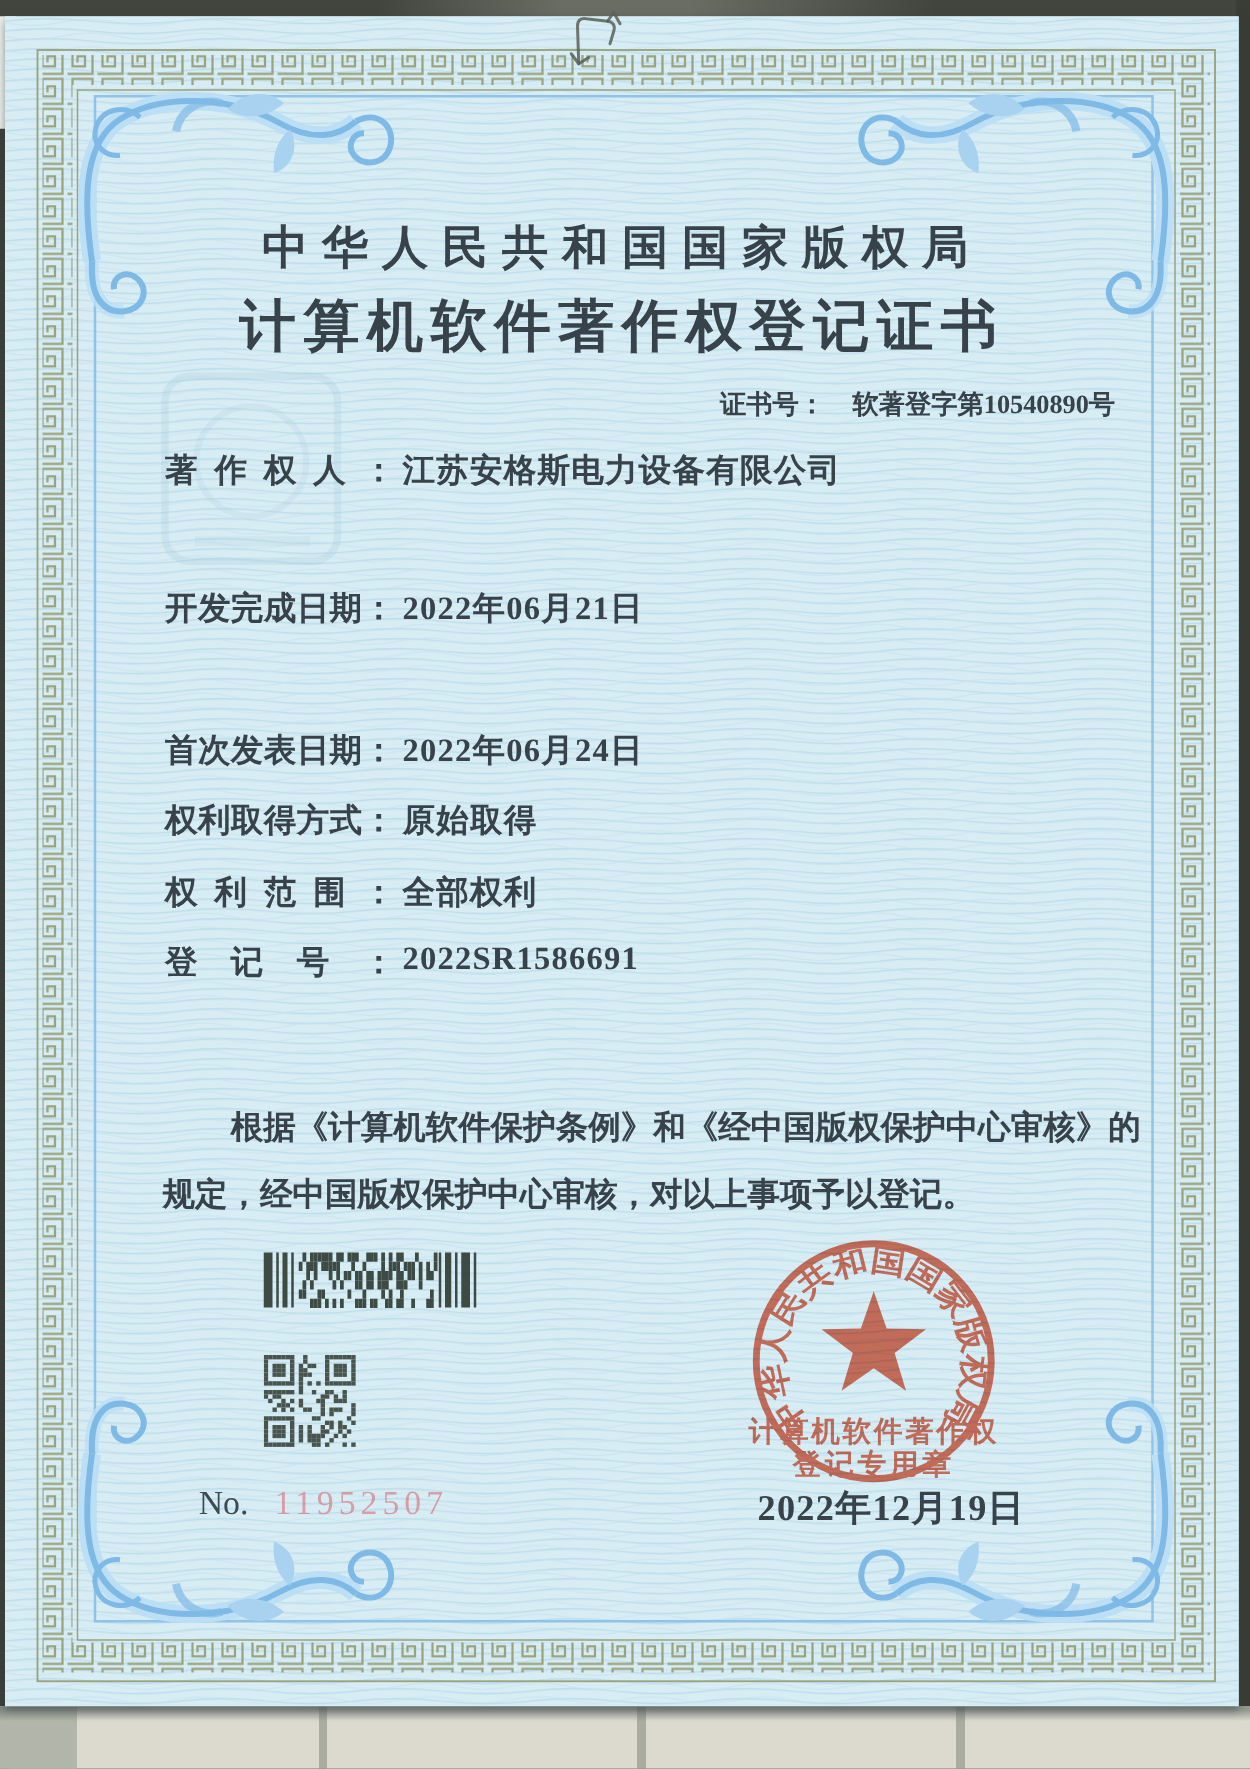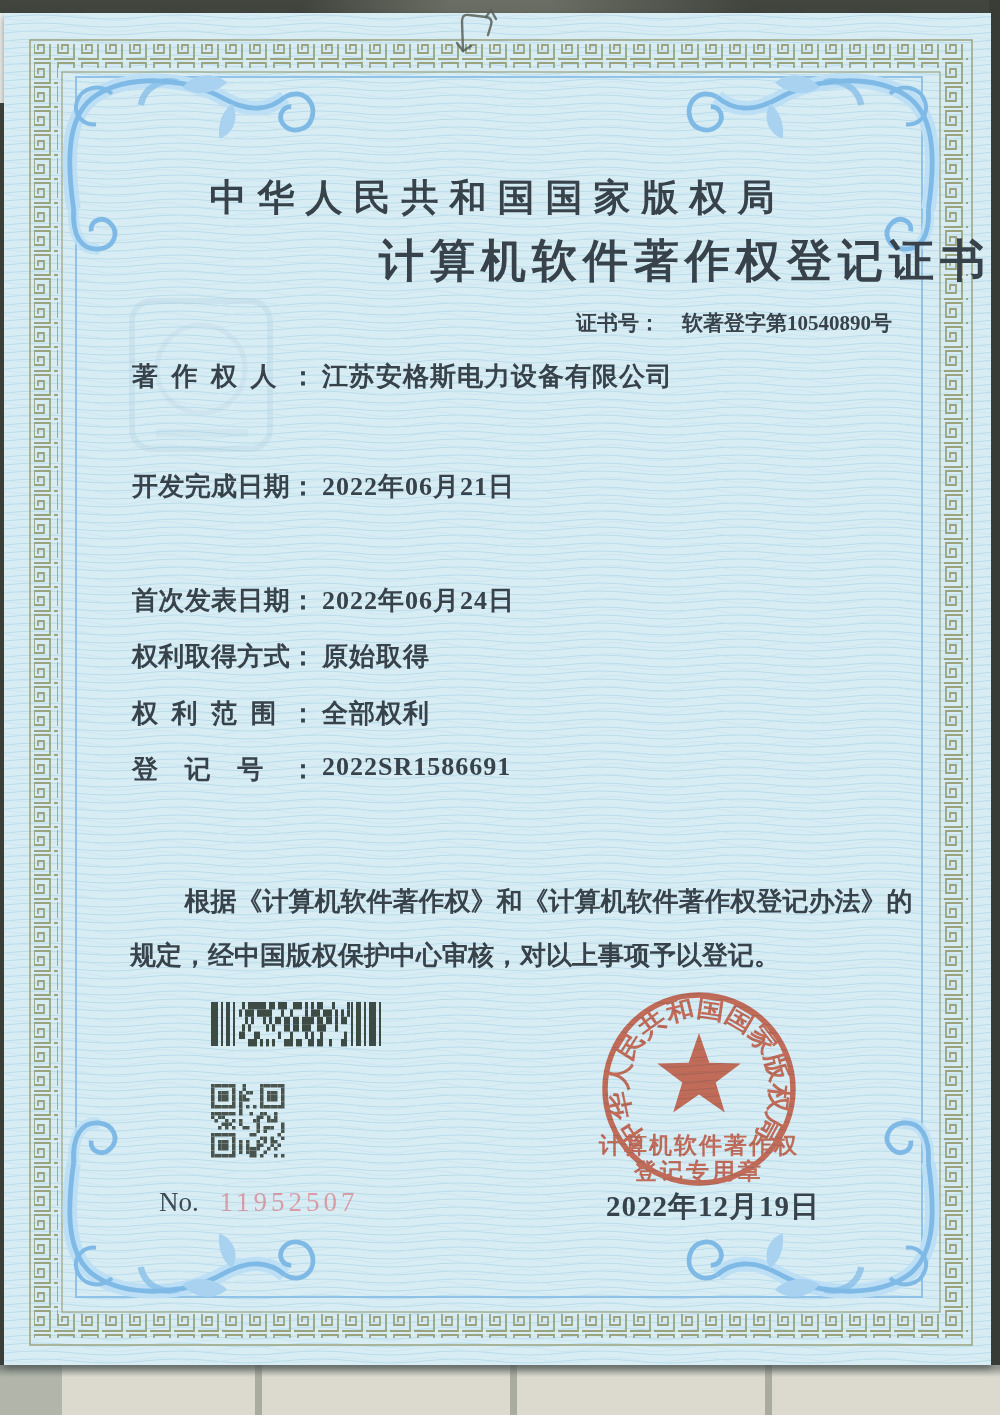--- a/index.html
+++ b/index.html
@@ -16,21 +16,21 @@
         linear-gradient(90deg,#b2b6aa 0 62px,rgba(0,0,0,0) 62px),
         repeating-linear-gradient(90deg,rgba(130,134,122,.55) 0 7px,rgba(0,0,0,0) 7px 255px),
         #dcdacf;}
   .paper{position:absolute;left:4px;top:13px;width:987px;height:1352px;
       background:var(--paper-blue,#d8ecf4);overflow:hidden;
       box-shadow:0 3px 7px rgba(50,60,60,.55);}
   .deco{position:absolute;left:0;top:0;}
   .txt{position:absolute;color:var(--ink,#37424a);}
   .authority{left:0;top:160px;width:100%;text-align:center;font-size:37px;font-weight:bold;
       letter-spacing:11px;}
-  .cert-title{left:0;top:218px;width:100%;text-align:right;font-size:45px;font-weight:bold;
+  .cert-title{left:0;top:218px;width:100%;text-align:center;font-size:45px;font-weight:bold;
       letter-spacing:6px;}
   .cert-no{top:296px;right:99px;font-size:21px;font-weight:bold;margin-left:32px;}
   .cert-no .gap{display:inline-block;width:22px;}
   .fields{position:absolute;left:128px;top:346px;width:760px;}
   .field-row{display:flex;height:34px;position:relative;font-size:26px;font-weight:bold;
       color:var(--ink,#37424a);}
   .field-row:nth-child(2){margin-top:76px;align-items:center;}
   .field-row:nth-child(3){margin-top:80px;}
   .field-row:nth-child(4){margin-top:22px;}
   .field-row:nth-child(5){margin-top:23px;}
@@ -165,21 +165,21 @@
       </div>
 
       <div class="field-row">
         <span class="field-label">登记号：</span>
         <span class="field-value">2022SR1586691</span>
 
       </div>
     </div>
 
     <div class="txt statement">
-      <div class="l1">根据《计算机软件著作权》和《计算机软件著作权登记办法》的</div>
+      <div class="l1">根据《计算机软件保护条例》和《经中国版权保护中心审核》的</div>
       <div class="l2">规定，经中国版权保护中心审核，对以上事项予以登记。</div>
     </div>
 
     <svg id="barcode" class="code" width="180" height="50" viewBox="0 0 180 50">
         <rect x="2" y="3" width="7" height="44" fill="#3e4a44"></rect>
         <rect x="12" y="3" width="2" height="44" fill="#3e4a44"></rect>
         <rect x="17" y="3" width="4" height="44" fill="#3e4a44"></rect>
         <rect x="24" y="3" width="2" height="44" fill="#3e4a44"></rect>
         <rect x="30" y="10.4" width="3" height="7.4" fill="#3e4a44"></rect>
         <rect x="30" y="32.6" width="3" height="7.4" fill="#3e4a44"></rect>

